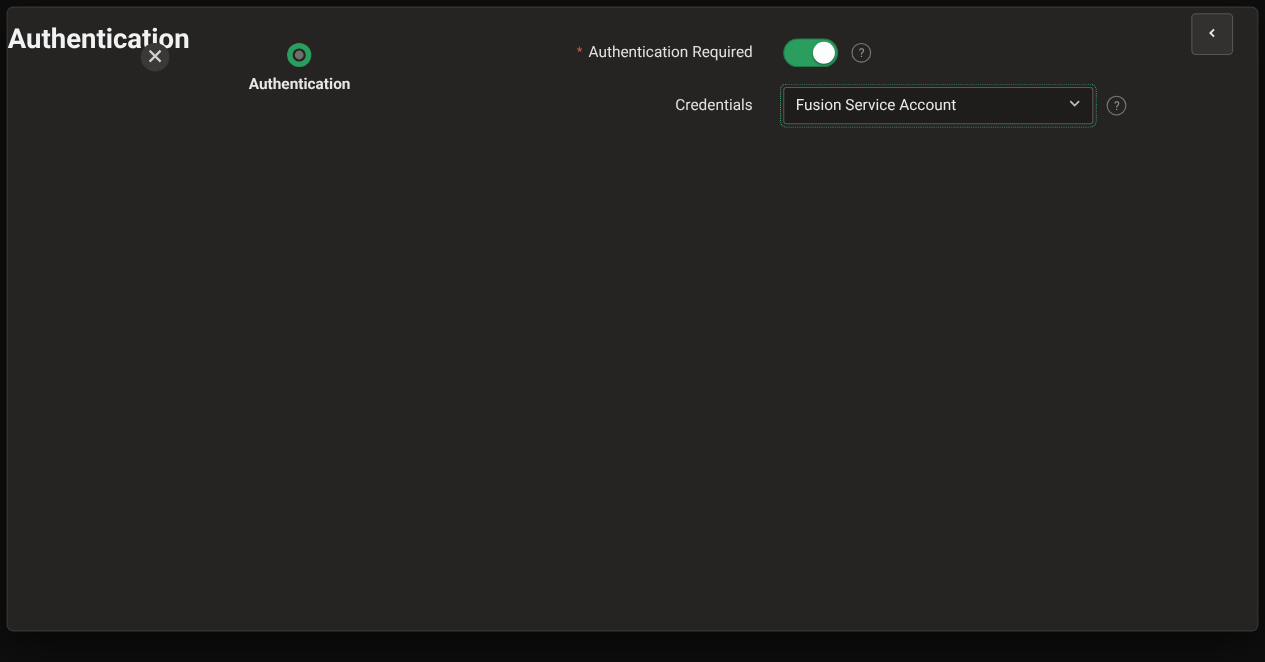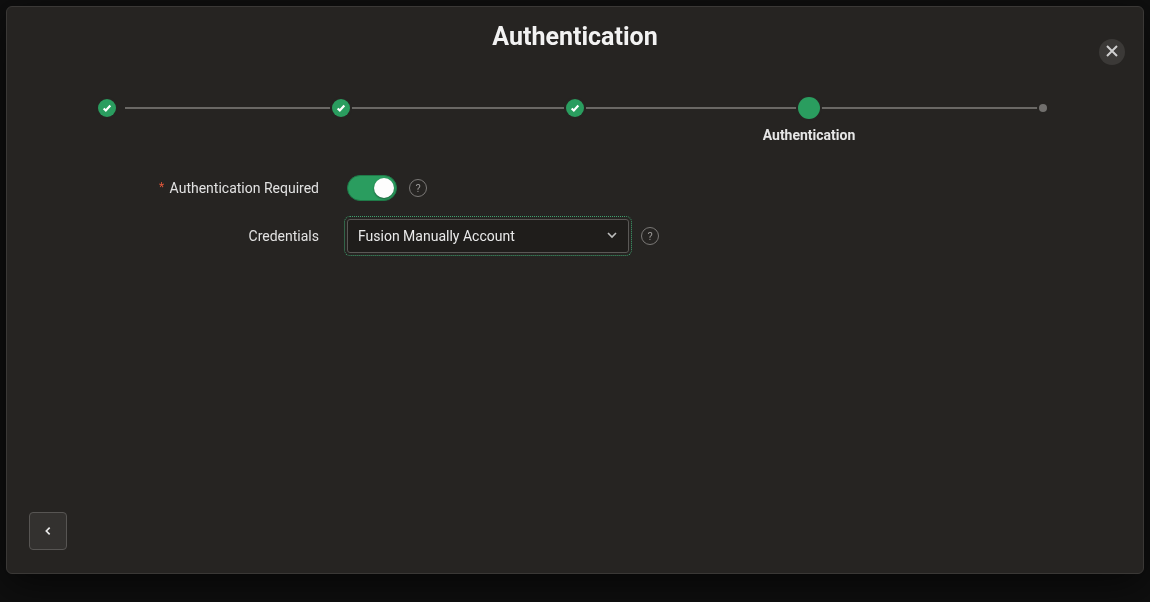--- a/index.html
+++ b/index.html
@@ -15,21 +15,21 @@
     letter-spacing: .2px;
   }
 
   .modal {
     position: absolute;
     left: 6px; top: 6px; right: 6px; bottom: 28px;
     background: #262422;
     border: 1px solid #3a3836;
     border-radius: 6px;
     box-shadow: 0 10px 40px rgba(0,0,0,.6);
-    display: flex; flex-direction: column;
+    display: flex; flex-direction: row;
   }
 
   .modal-header {
     position: relative;
     height: 58px;
     display: flex; align-items: center; justify-content: center;
   }
   .modal-title {
     font-size: 25px; font-weight: 700; color: #f2f2f2;
   }
@@ -193,21 +193,21 @@
         <div class="knob"></div>
       </div>
       <div class="help-icon">?</div>
     </div>
 
     <div class="form-row">
       <div class="form-label">
         <span>Credentials</span>
       </div>
       <div class="select">
-        <span>Fusion Manually Account</span>
+        <span>Fusion Service Account</span>
         <span>
           <svg viewBox="0 0 12 12">
               <path d="M2 4 L6 8 L10 4"></path>
             </svg>
         </span>
       </div>
       <div class="help-icon">?</div>
     </div>
 
   </div>

